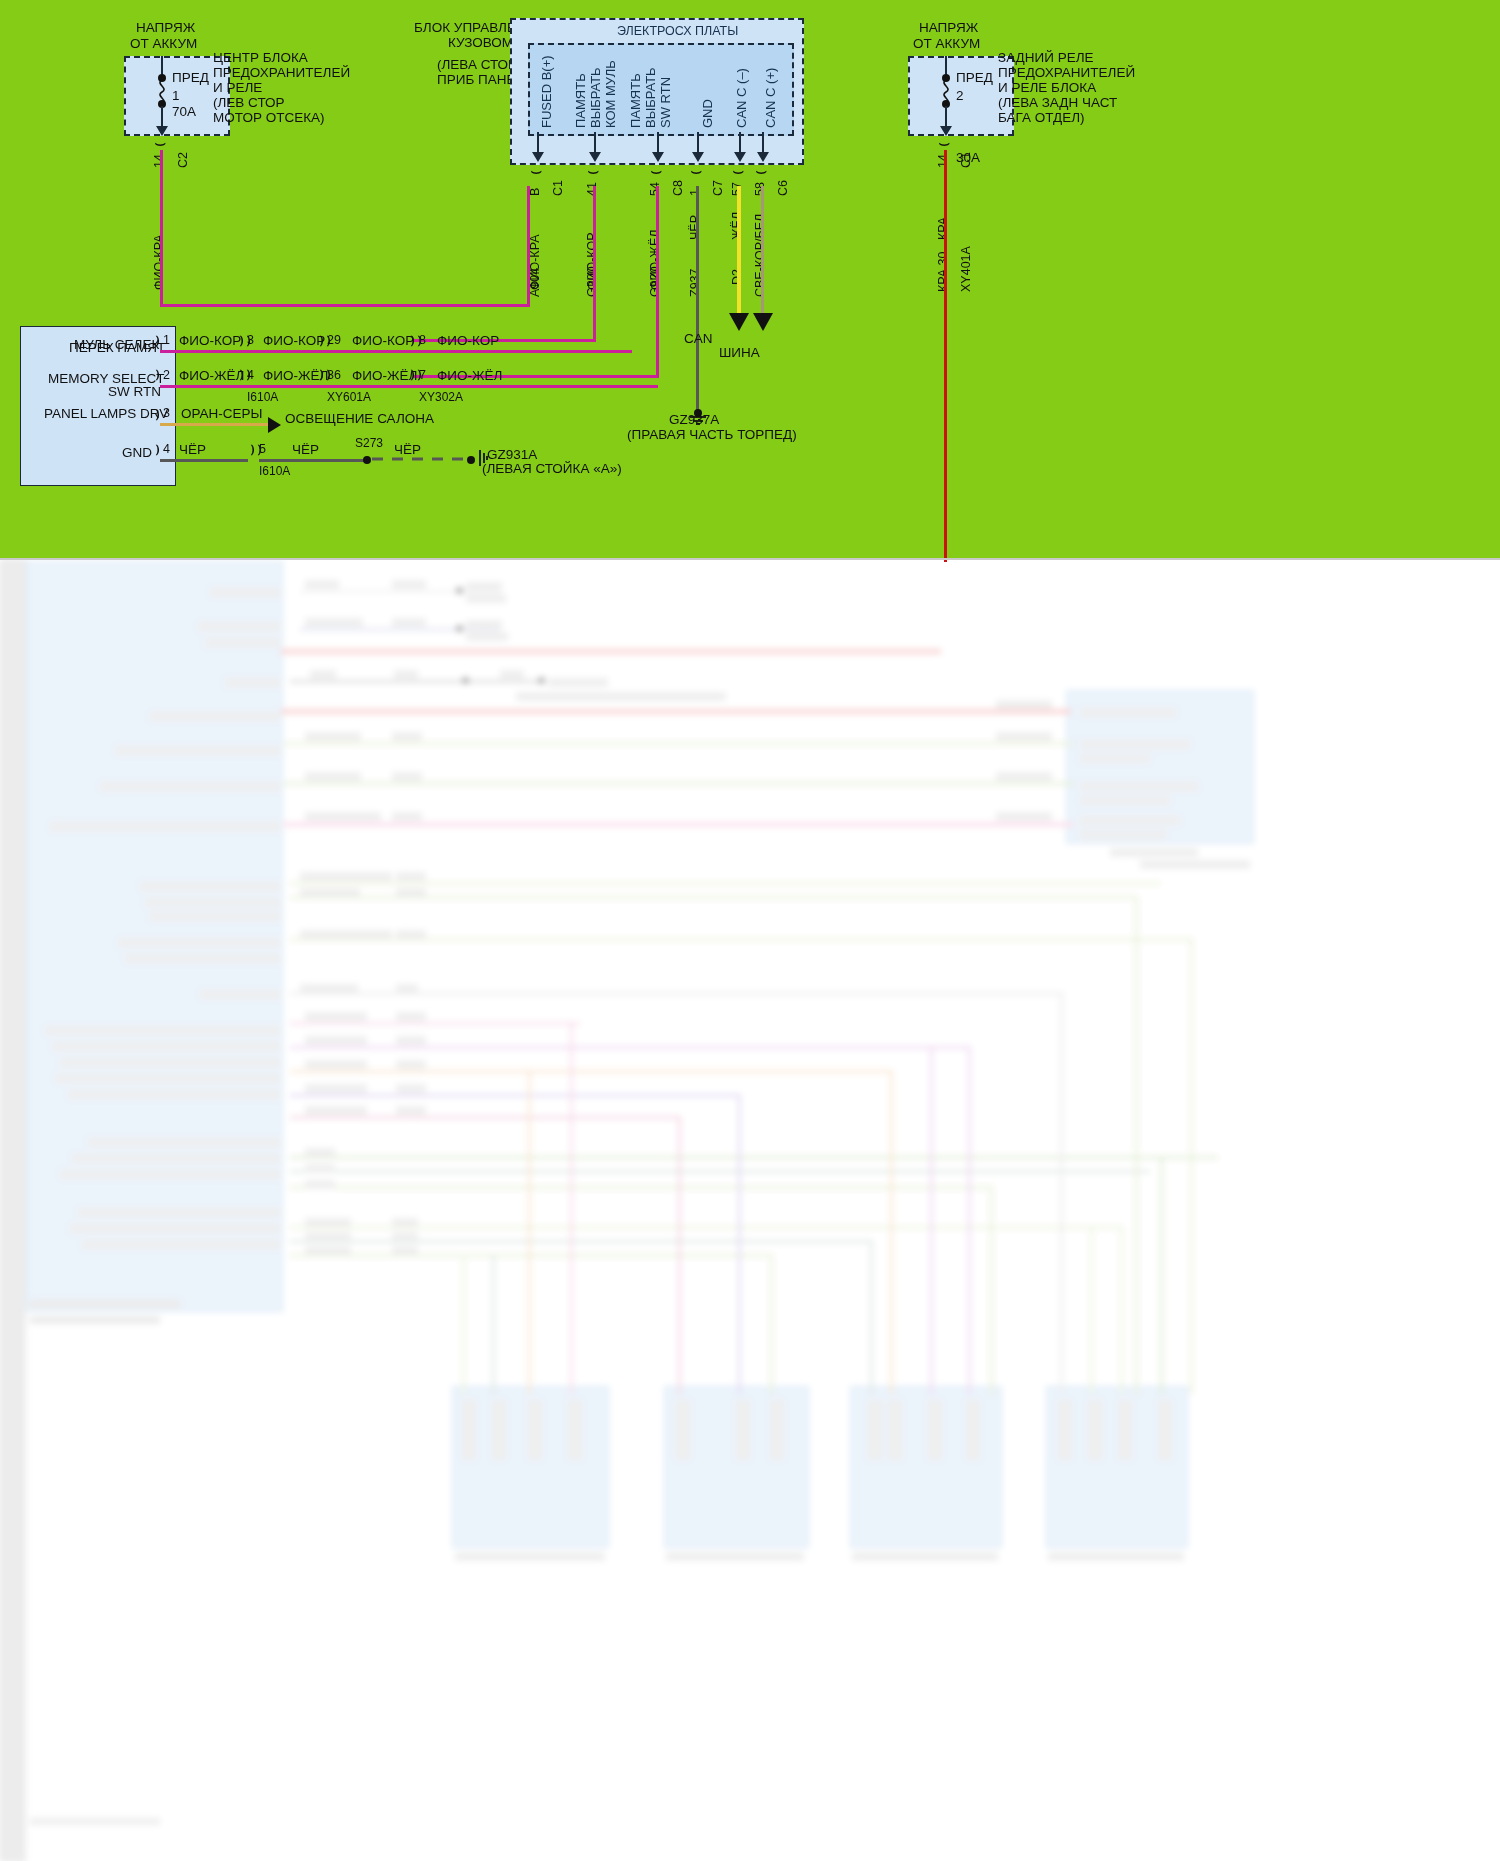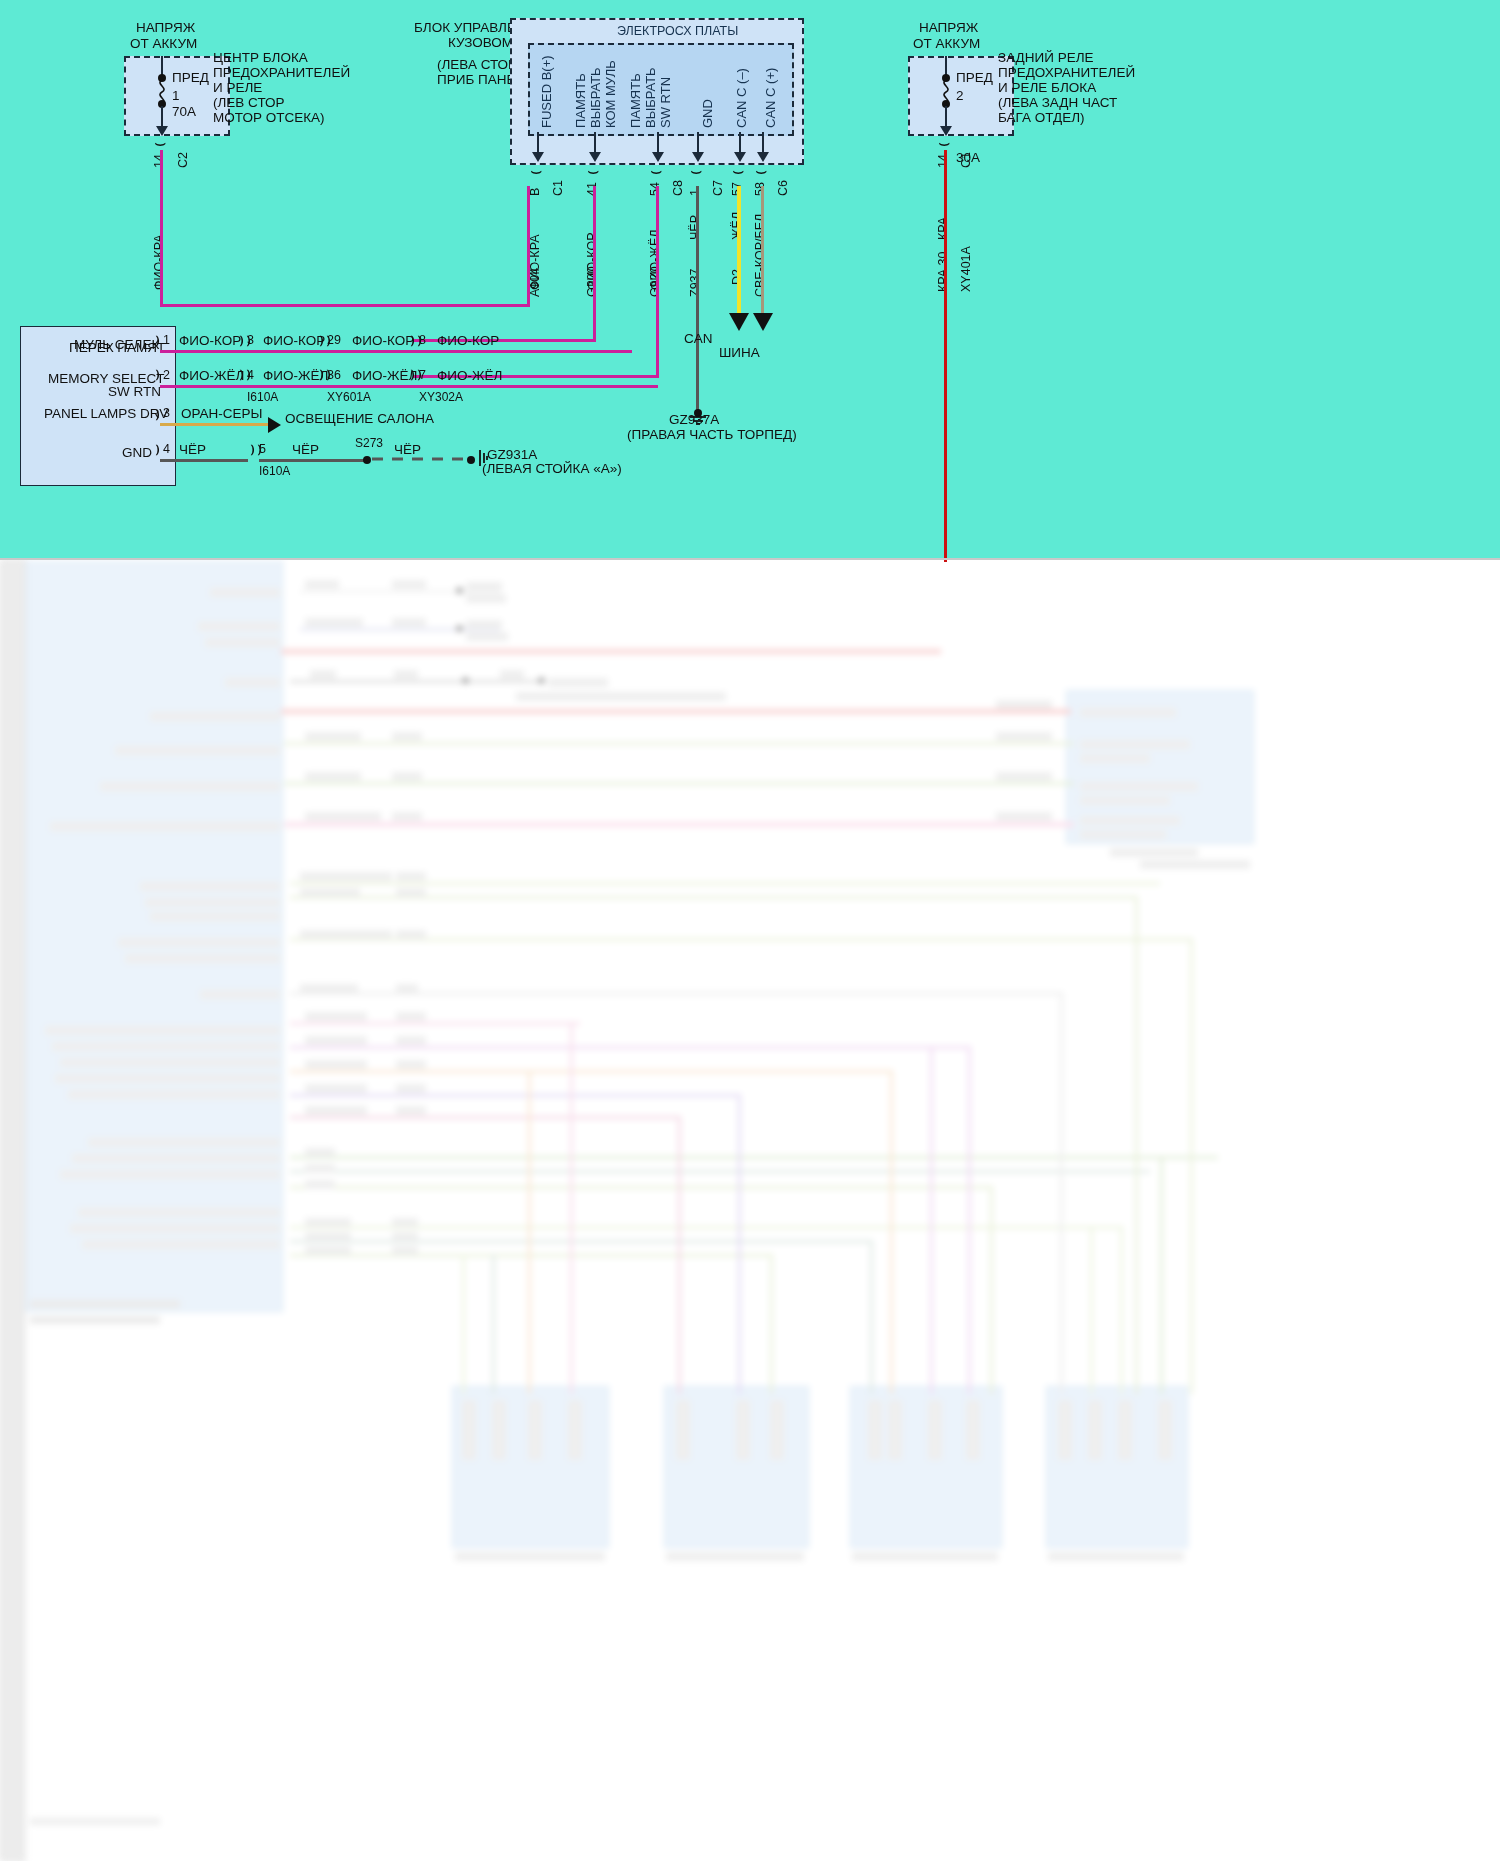--- a/index.html
+++ b/index.html
@@ -11,21 +11,21 @@
            filter:blur(3.2px) opacity(.42);overflow:hidden;background:#fff;}
   #bgLayer .bbox{position:absolute;background:#cfe2f5;border:1px solid #9ec4e6;}
   #bgLayer .bline{position:absolute;height:3px;}
   #bgLayer .bvert{position:absolute;width:3px;}
   #bgLayer .btxt{position:absolute;font-size:7px;color:#4a4a4a;white-space:nowrap;}
   #bgLayer .bpill{position:absolute;height:9px;background:#d8d8d8;border-radius:1px;}
   #bgLayer .bdot{position:absolute;width:7px;height:7px;border-radius:50%;background:#444;}
   #bgEdgeL{position:absolute;left:0;top:560px;width:26px;height:1301px;background:#bdbdbd;filter:blur(3px) opacity(.5);}
 
   
-  #fg{position:absolute;left:0;top:0;width:1500px;height:560px;background:#5eead4;z-index:5;}
+  #fg{position:absolute;left:0;top:0;width:1500px;height:560px;background:#84cc16;z-index:5;}
   #fg .lbl{position:absolute;font-size:13.5px;color:#111;white-space:nowrap;line-height:15px;}
   #fg .mini{position:absolute;font-size:12px;color:#111;white-space:nowrap;}
   #fg .vlbl{position:absolute;font-size:12.5px;color:#111;white-space:nowrap;
              transform-origin:0 0;transform:rotate(-90deg);}
   #fg .vlbl2{position:absolute;font-size:13px;color:#16324f;white-space:nowrap;
              transform-origin:0 0;transform:rotate(-90deg);line-height:15px;}
   .dashbox{position:absolute;background:#cfe3f7;border:2px dashed #1b2a3a;}
   .solidbox{position:absolute;background:#cfe3f7;border:1.6px solid #1b2a3a;}
   .vline{position:absolute;width:2px;background:#1b2a3a;}
   .dot{position:absolute;width:8px;height:8px;border-radius:50%;background:#111;}

